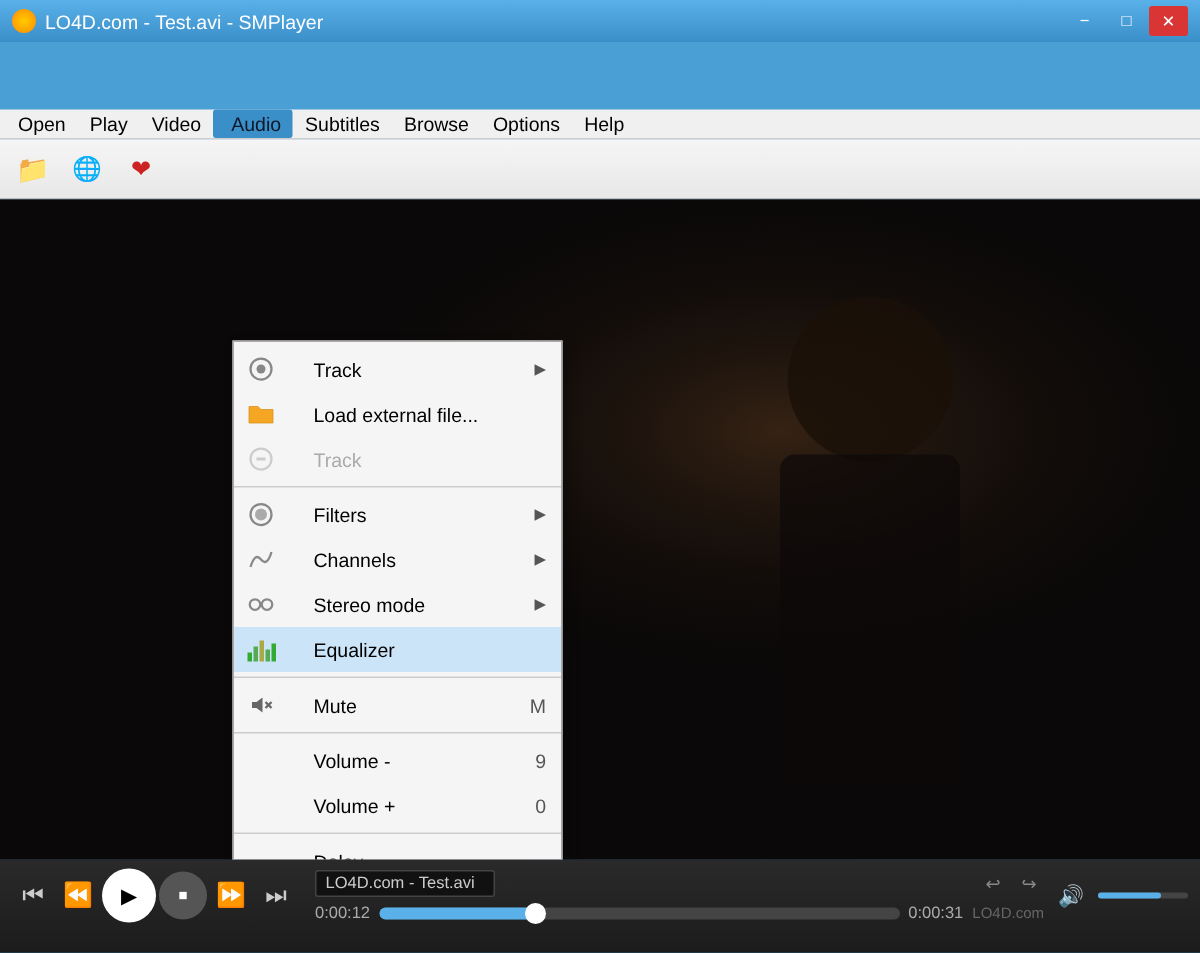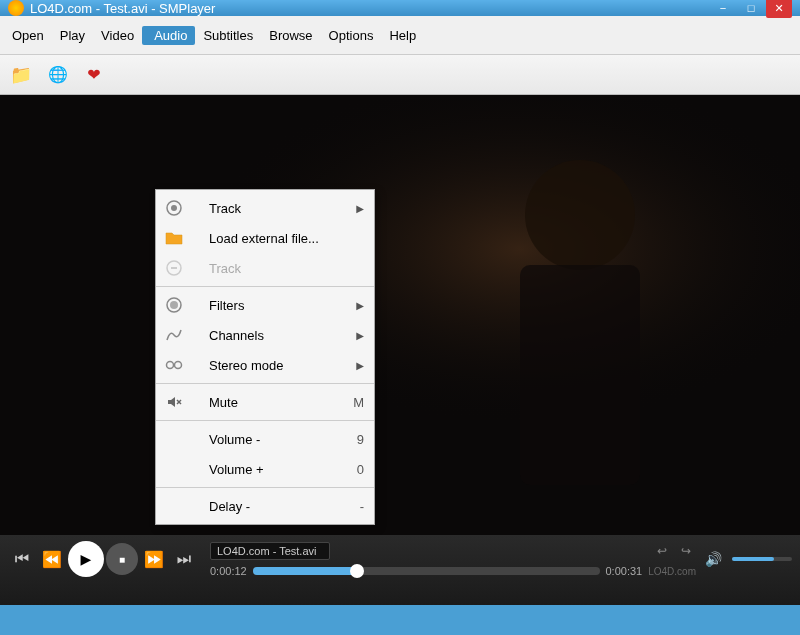--- a/index.html
+++ b/index.html
@@ -1,21 +1,21 @@
 <!DOCTYPE html>
 <html><head>
   <meta charset="utf-8">
   <style>
     * { margin: 0; padding: 0; box-sizing: border-box; }
     body { width: 800px; height: 635px; overflow: hidden; font-family: 'Segoe UI', Tahoma, sans-serif; font-size: 13px; background: #4a9fd4; }
 
     
     .title-bar {
       background: linear-gradient(to bottom, #5ab0e8, #3a8fc8);
-      height: 16px;
+      height: 28px;
       display: flex;
       align-items: center;
       justify-content: space-between;
       padding: 1px 8px;
       color: white;
       font-size: 13px;
       font-weight: normal;
       user-select: none;
     }
     .title-bar-left { display: flex; align-items: center; gap: 6px; }
@@ -25,34 +25,35 @@
     .title-btn {
       width: 26px; height: 20px; display: flex; align-items: center; justify-content: center;
       color: white; font-size: 11px; cursor: pointer; border-radius: 2px;
       border: none; background: transparent;
     }
     .title-btn.close { background: #d93535; }
 
     
     .menu-bar {
       background: #f0f0f0;
-      height: 39px;
+      height: 20px;
       display: flex;
       align-items: center;
       padding: 0 4px;
       border-bottom: 1px solid #ccc;
+      margin-top: 45px;
     }
     .menu-item {
       padding: 2px 8px;
       cursor: pointer;
       border-radius: 2px;
       font-size: 13px;
       color: #000;
     }
-    .menu-item.active { background: #3a8fc8; color: #ffffff; padding-left: 12px; }
+    .menu-item.active { background: #3a8fc8; color: #0f172a; padding-left: 12px; }
 
     
     .toolbar {
       background: linear-gradient(to bottom, #f5f5f5, #e8e8e8);
       height: 40px;
       display: flex;
       align-items: center;
       padding: 0 6px;
       gap: 4px;
       border-bottom: 1px solid #bbb;
@@ -329,20 +330,34 @@
           <svg width="18" height="18" viewBox="0 0 18 18">
               <circle cx="5" cy="9" r="3.5" stroke="#888" stroke-width="1.5" fill="none"></circle>
               <circle cx="13" cy="9" r="3.5" stroke="#888" stroke-width="1.5" fill="none"></circle>
             </svg>
         </div>
         <span class="dropdown-item-label">Stereo mode</span>
       </div>
       <span class="dropdown-item-arrow">▶</span>
     </div>
 
+    <div class="dropdown-item highlighted">
+      <div class="dropdown-item-left">
+        <div class="dropdown-item-icon">
+          <div class="eq-icon">
+            <div class="eq-bar" style="height:6px; background:#3a3;"></div>
+            <div class="eq-bar" style="height:10px; background:#5a5;"></div>
+            <div class="eq-bar" style="height:14px; background:#aa4;"></div>
+            <div class="eq-bar" style="height:8px; background:#5a5;"></div>
+            <div class="eq-bar" style="height:12px; background:#3a3;"></div>
+          </div>
+        </div>
+        <span class="dropdown-item-label">Equalizer</span>
+      </div>
+    </div>
 
     <div class="dropdown-separator"></div>
 
     <div class="dropdown-item">
       <div class="dropdown-item-left">
         <div class="dropdown-item-icon">
           <svg width="18" height="18" viewBox="0 0 18 18">
             <path d="M3 7h3l4-3v10l-4-3H3z" fill="#666"></path>
             <line x1="12" y1="7" x2="16" y2="11" stroke="#666" stroke-width="1.5"></line>
             <line x1="12" y1="11" x2="16" y2="7" stroke="#666" stroke-width="1.5"></line>

